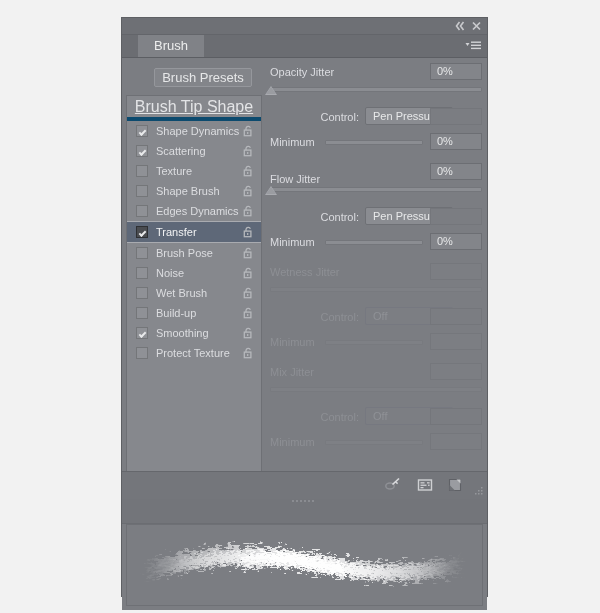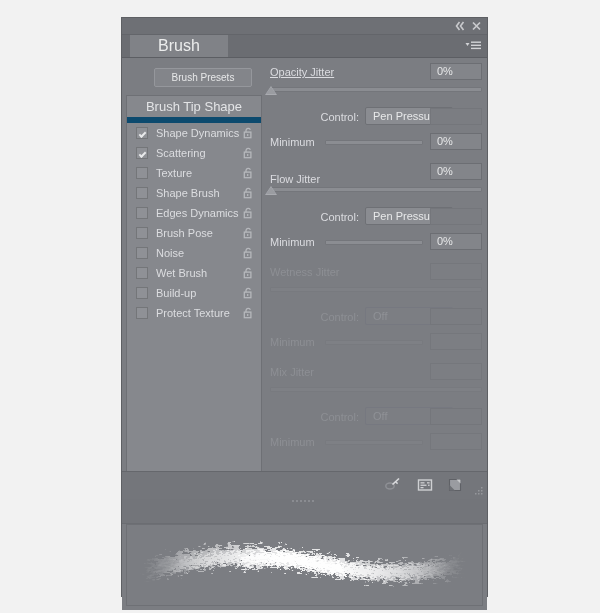--- a/index.html
+++ b/index.html
@@ -36,26 +36,26 @@
   #close-btn{right:4px;}
   .winbtn svg{display:block;}
 
   
   #tabstrip{
     position:relative;height:22px;
     background:#6b6d72;
     border-bottom:1px solid #5c5e63;
   }
   #tab-brush{
-    position:absolute;left:8px;top:0;
+    position:absolute;left:16px;top:0;
     height:22px;line-height:22px;
-    padding:0 28px;
+    padding:0 16px;
     background:#808287;
     color:#eceded;
-    font-size:16px;
+    font-size:13px;
     cursor:pointer;
     box-sizing:border-box;
   }
   #panel-menu-btn{
     position:absolute;right:5px;top:4px;
     width:18px;height:14px;cursor:pointer;
   }
 
   
   #panel-body{
@@ -70,40 +70,41 @@
     width:136px;height:441px;
     background:#7b7d82;
   }
   #presets-btn{
     position:absolute;left:28px;top:10px;
     width:98px;height:19px;
     background:#83858a;
     border:1px solid #95979c;
     border-radius:2px;
     color:#e6e7e8;
-    font-size:10px;
+    font-size:13px;
     line-height:17px;
     text-align:center;
     cursor:pointer;
     box-sizing:border-box;
   }
   #option-list{
     position:absolute;left:0;top:37px;
     width:136px;height:404px;
     background:#86888d;
     border:1px solid #6e7075;
     box-sizing:border-box;
   }
   #list-header{
     height:21px;line-height:21px;
     text-align:center;
     color:#e3e4e6;
-    font-size:13px;
+    font-size:16px;
     background:#86888d;
-    border-bottom:6px solid #0c4a6e;
+    border-bottom:4px solid #0c4a6e;
+    text-decoration:underline;
   }
   .opt-row{
     position:relative;
     height:20px;
     display:flex;align-items:center;
     padding-left:9px;
     box-sizing:border-box;
     cursor:pointer;
   }
   .opt-row.selected{
@@ -372,20 +373,31 @@
               <div class="opt-check"></div>
               <div class="opt-label">Edges Dynamics</div>
               <div class="opt-lock">
                 <svg width="11" height="12" viewBox="0 0 11 12">
                   <path d="M3 5.2 V3.4 a2.3 2.3 0 0 1 4.4 -0.7" fill="none" stroke="#b6b8bc" stroke-width="1.3"></path>
                   <rect x="1.3" y="5.1" width="6.6" height="5.6" fill="none" stroke="#b6b8bc" stroke-width="1.3"></rect>
                   <rect x="4.1" y="7" width="1.2" height="2" fill="#b6b8bc"></rect>
                 </svg>
               </div>
             </div>
+            <div class="opt-row selected">
+              <div class="opt-check on"></div>
+              <div class="opt-label">Transfer</div>
+              <div class="opt-lock">
+                <svg width="11" height="12" viewBox="0 0 11 12">
+                  <path d="M3 5.2 V3.4 a2.3 2.3 0 0 1 4.4 -0.7" fill="none" stroke="#b6b8bc" stroke-width="1.3"></path>
+                  <rect x="1.3" y="5.1" width="6.6" height="5.6" fill="none" stroke="#b6b8bc" stroke-width="1.3"></rect>
+                  <rect x="4.1" y="7" width="1.2" height="2" fill="#b6b8bc"></rect>
+                </svg>
+              </div>
+            </div>
             <div class="opt-row">
               <div class="opt-check"></div>
               <div class="opt-label">Brush Pose</div>
               <div class="opt-lock">
                 <svg width="11" height="12" viewBox="0 0 11 12">
                   <path d="M3 5.2 V3.4 a2.3 2.3 0 0 1 4.4 -0.7" fill="none" stroke="#b6b8bc" stroke-width="1.3"></path>
                   <rect x="1.3" y="5.1" width="6.6" height="5.6" fill="none" stroke="#b6b8bc" stroke-width="1.3"></rect>
                   <rect x="4.1" y="7" width="1.2" height="2" fill="#b6b8bc"></rect>
                 </svg>
               </div>
@@ -408,20 +420,31 @@
                 <svg width="11" height="12" viewBox="0 0 11 12">
                   <path d="M3 5.2 V3.4 a2.3 2.3 0 0 1 4.4 -0.7" fill="none" stroke="#b6b8bc" stroke-width="1.3"></path>
                   <rect x="1.3" y="5.1" width="6.6" height="5.6" fill="none" stroke="#b6b8bc" stroke-width="1.3"></rect>
                   <rect x="4.1" y="7" width="1.2" height="2" fill="#b6b8bc"></rect>
                 </svg>
               </div>
             </div>
             <div class="opt-row">
               <div class="opt-check"></div>
               <div class="opt-label">Build-up</div>
+              <div class="opt-lock">
+                <svg width="11" height="12" viewBox="0 0 11 12">
+                  <path d="M3 5.2 V3.4 a2.3 2.3 0 0 1 4.4 -0.7" fill="none" stroke="#b6b8bc" stroke-width="1.3"></path>
+                  <rect x="1.3" y="5.1" width="6.6" height="5.6" fill="none" stroke="#b6b8bc" stroke-width="1.3"></rect>
+                  <rect x="4.1" y="7" width="1.2" height="2" fill="#b6b8bc"></rect>
+                </svg>
+              </div>
+            </div>
+            <div class="opt-row">
+              <div class="opt-check on"></div>
+              <div class="opt-label">Smoothing</div>
               <div class="opt-lock">
                 <svg width="11" height="12" viewBox="0 0 11 12">
                   <path d="M3 5.2 V3.4 a2.3 2.3 0 0 1 4.4 -0.7" fill="none" stroke="#b6b8bc" stroke-width="1.3"></path>
                   <rect x="1.3" y="5.1" width="6.6" height="5.6" fill="none" stroke="#b6b8bc" stroke-width="1.3"></rect>
                   <rect x="4.1" y="7" width="1.2" height="2" fill="#b6b8bc"></rect>
                 </svg>
               </div>
             </div>
             <div class="opt-row">
               <div class="opt-check"></div>
@@ -433,21 +456,21 @@
                   <rect x="4.1" y="7" width="1.2" height="2" fill="#b6b8bc"></rect>
                 </svg>
               </div>
             </div>
           </div>
       </div>
     </div>
 
     <div id="right-col">
         <div class="ctrl-group" style="top: 8px;">
-          <div class="grp-title" style="top: 0px; text-decoration: underline;">Opacity Jitter</div>
+          <div class="grp-title" style="top: 0px;">Opacity Jitter</div>
           <div class="grp-value" style="top: -3px;">0%</div>
           <div class="slider" style="top: 21px;">
             <div class="thumb" style="left: calc(0% - 6px);"></div>
           </div>
           <div class="ctrl-label" style="top: 45px; left: 30px; width: 62px;">Control:</div>
           <div class="ctrl-select" style="top: 41px; left: 98px;"><span>Pen Pressure</span><span><svg class="arrows" width="7" height="12" viewBox="0 0 7 12">
                 <path d="M3.5 1 L6.3 4.6 L0.7 4.6 Z" fill="#dfe0e2"></path>
                 <path d="M3.5 11 L6.3 7.4 L0.7 7.4 Z" fill="#dfe0e2"></path>
               </svg></span></div>
           <div class="ctrl-extra" style="top: 42px; right: 3px;"></div>

